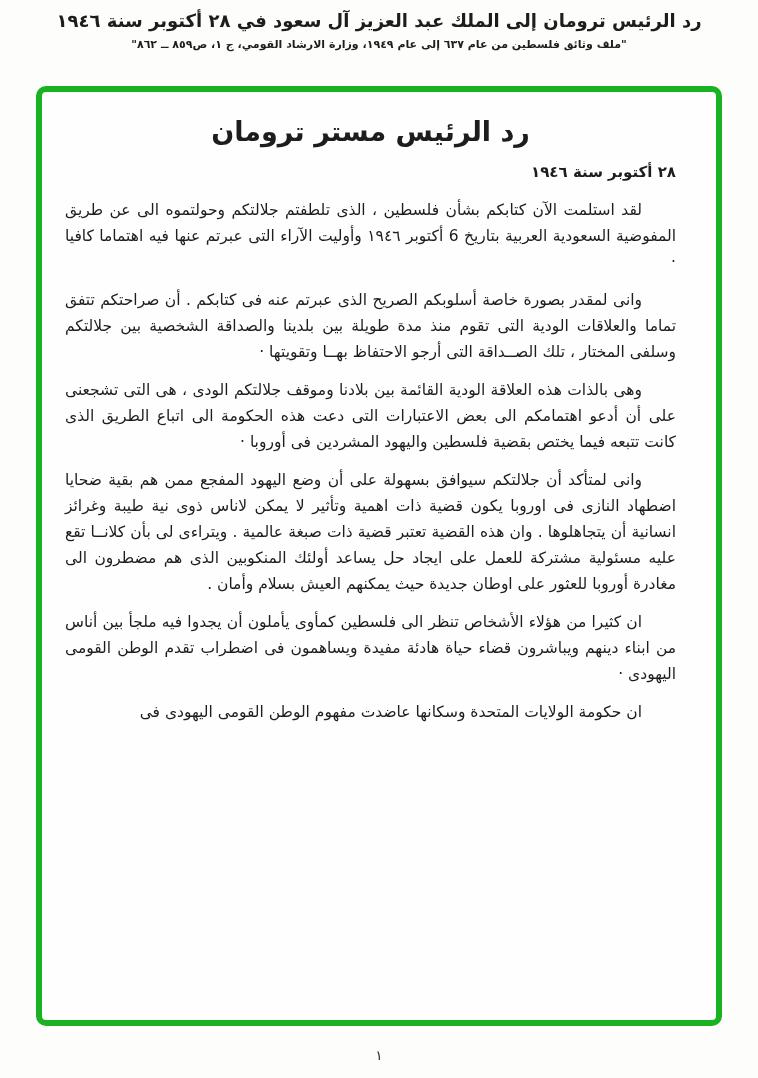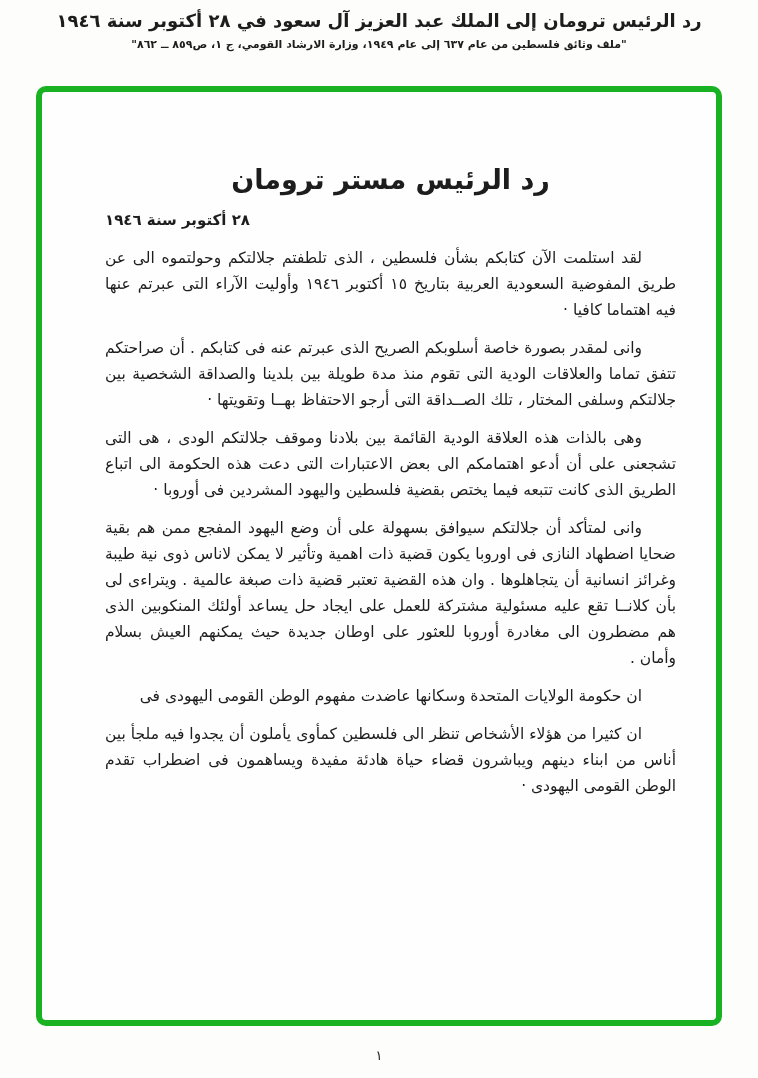--- a/index.html
+++ b/index.html
@@ -35,38 +35,37 @@
     position: absolute;
     left: 36px; top: 86px;
     width: 686px; height: 940px;
     border: 6px solid #18b222;
     border-radius: 10px;
     background: #fefefe;
   }
   .letter {
     position: absolute;
     inset: 0;
-    padding: 24px 40px 0 63px;
+    padding: 24px 40px 0 23px;
     direction: rtl;
-    margin-top: 48px;
   }
   .letter-title {
     text-align: center;
     font-size: 27px;
     font-weight: bold;
     margin: 0;
   }
   .letter-addressee {
     text-align: center;
     font-size: 16px;
     font-weight: bold;
     margin-top: 17px;
   }
   .letter-date {
-    text-align: left;
+    text-align: right;
     font-size: 15px;
     font-weight: bold;
     margin-top: 16px;
   }
   .salutation {
     font-size: 16px;
     font-weight: bold;
     margin-top: 32px;
   }
   .body-text {
@@ -94,23 +93,23 @@
 <div class="doc-header">
   <div class="hdr-title">رد الرئيس ترومان إلى الملك عبد العزيز آل سعود في ٢٨ أكتوبر سنة ١٩٤٦</div>
   <div class="hdr-source">"ملف وثائق فلسطين من عام ٦٣٧ إلى عام ١٩٤٩، وزارة الارشاد القومي، ج ١، ص٨٥٩ ــ ٨٦٢"</div>
 </div>
 
 <div class="frame">
   <div class="letter">
     <h1 class="letter-title">رد الرئيس مستر ترومان</h1>
     <div class="letter-date">٢٨ أكتوبر سنة ١٩٤٦</div>
     <div class="body-text">
-      <p>لقد استلمت الآن كتابكم بشأن فلسطين ، الذى تلطفتم جلالتكم وحولتموه الى عن طريق المفوضية السعودية العربية بتاريخ ١٥ أكتوبر ١٩٤٦ وأوليت الآراء التى عبرتم عنها فيه اهتماما كافيا ·</p>
+      <p>لقد استلمت الآن كتابكم بشأن فلسطين ، الذى تلطفتم جلالتكم وحولتموه الى عن طريق المفوضية السعودية العربية بتاريخ 6 أكتوبر ١٩٤٦ وأوليت الآراء التى عبرتم عنها فيه اهتماما كافيا ·</p>
       <p>وانى لمقدر بصورة خاصة أسلوبكم الصريح الذى عبرتم عنه فى كتابكم . أن صراحتكم تتفق تماما والعلاقات الودية التى تقوم منذ مدة طويلة بين بلدينا والصداقة الشخصية بين جلالتكم وسلفى المختار ، تلك الصــداقة التى أرجو الاحتفاظ بهــا وتقويتها ·</p>
       <p>وهى بالذات هذه العلاقة الودية القائمة بين بلادنا وموقف جلالتكم الودى ، هى التى تشجعنى على أن أدعو اهتمامكم الى بعض الاعتبارات التى دعت هذه الحكومة الى اتباع الطريق الذى كانت تتبعه فيما يختص بقضية فلسطين واليهود المشردين فى أوروبا ·</p>
       <p>وانى لمتأكد أن جلالتكم سيوافق بسهولة على أن وضع اليهود المفجع ممن هم بقية ضحايا اضطهاد النازى فى اوروبا يكون قضية ذات اهمية وتأثير لا يمكن لاناس ذوى نية طيبة وغرائز انسانية أن يتجاهلوها . وان هذه القضية تعتبر قضية ذات صبغة عالمية . ويتراءى لى بأن كلانــا تقع عليه مسئولية مشتركة للعمل على ايجاد حل يساعد أولئك المنكوبين الذى هم مضطرون الى مغادرة أوروبا للعثور على اوطان جديدة حيث يمكنهم العيش بسلام وأمان .</p>
+      <p>ان كثيرا من هؤلاء الأشخاص تنظر الى فلسطين كمأوى يأملون أن يجدوا فيه ملجأ بين أناس من ابناء دينهم ويباشرون قضاء حياة هادئة مفيدة ويساهمون فى اضطراب تقدم الوطن القومى اليهودى ·</p>
       <p>ان حكومة الولايات المتحدة وسكانها عاضدت مفهوم الوطن القومى اليهودى فى</p>
-      <p>ان كثيرا من هؤلاء الأشخاص تنظر الى فلسطين كمأوى يأملون أن يجدوا فيه ملجأ بين أناس من ابناء دينهم ويباشرون قضاء حياة هادئة مفيدة ويساهمون فى اضطراب تقدم الوطن القومى اليهودى ·</p>
     </div>
   </div>
 </div>
 
 <div class="page-number">١</div>
 
 </body></html>

